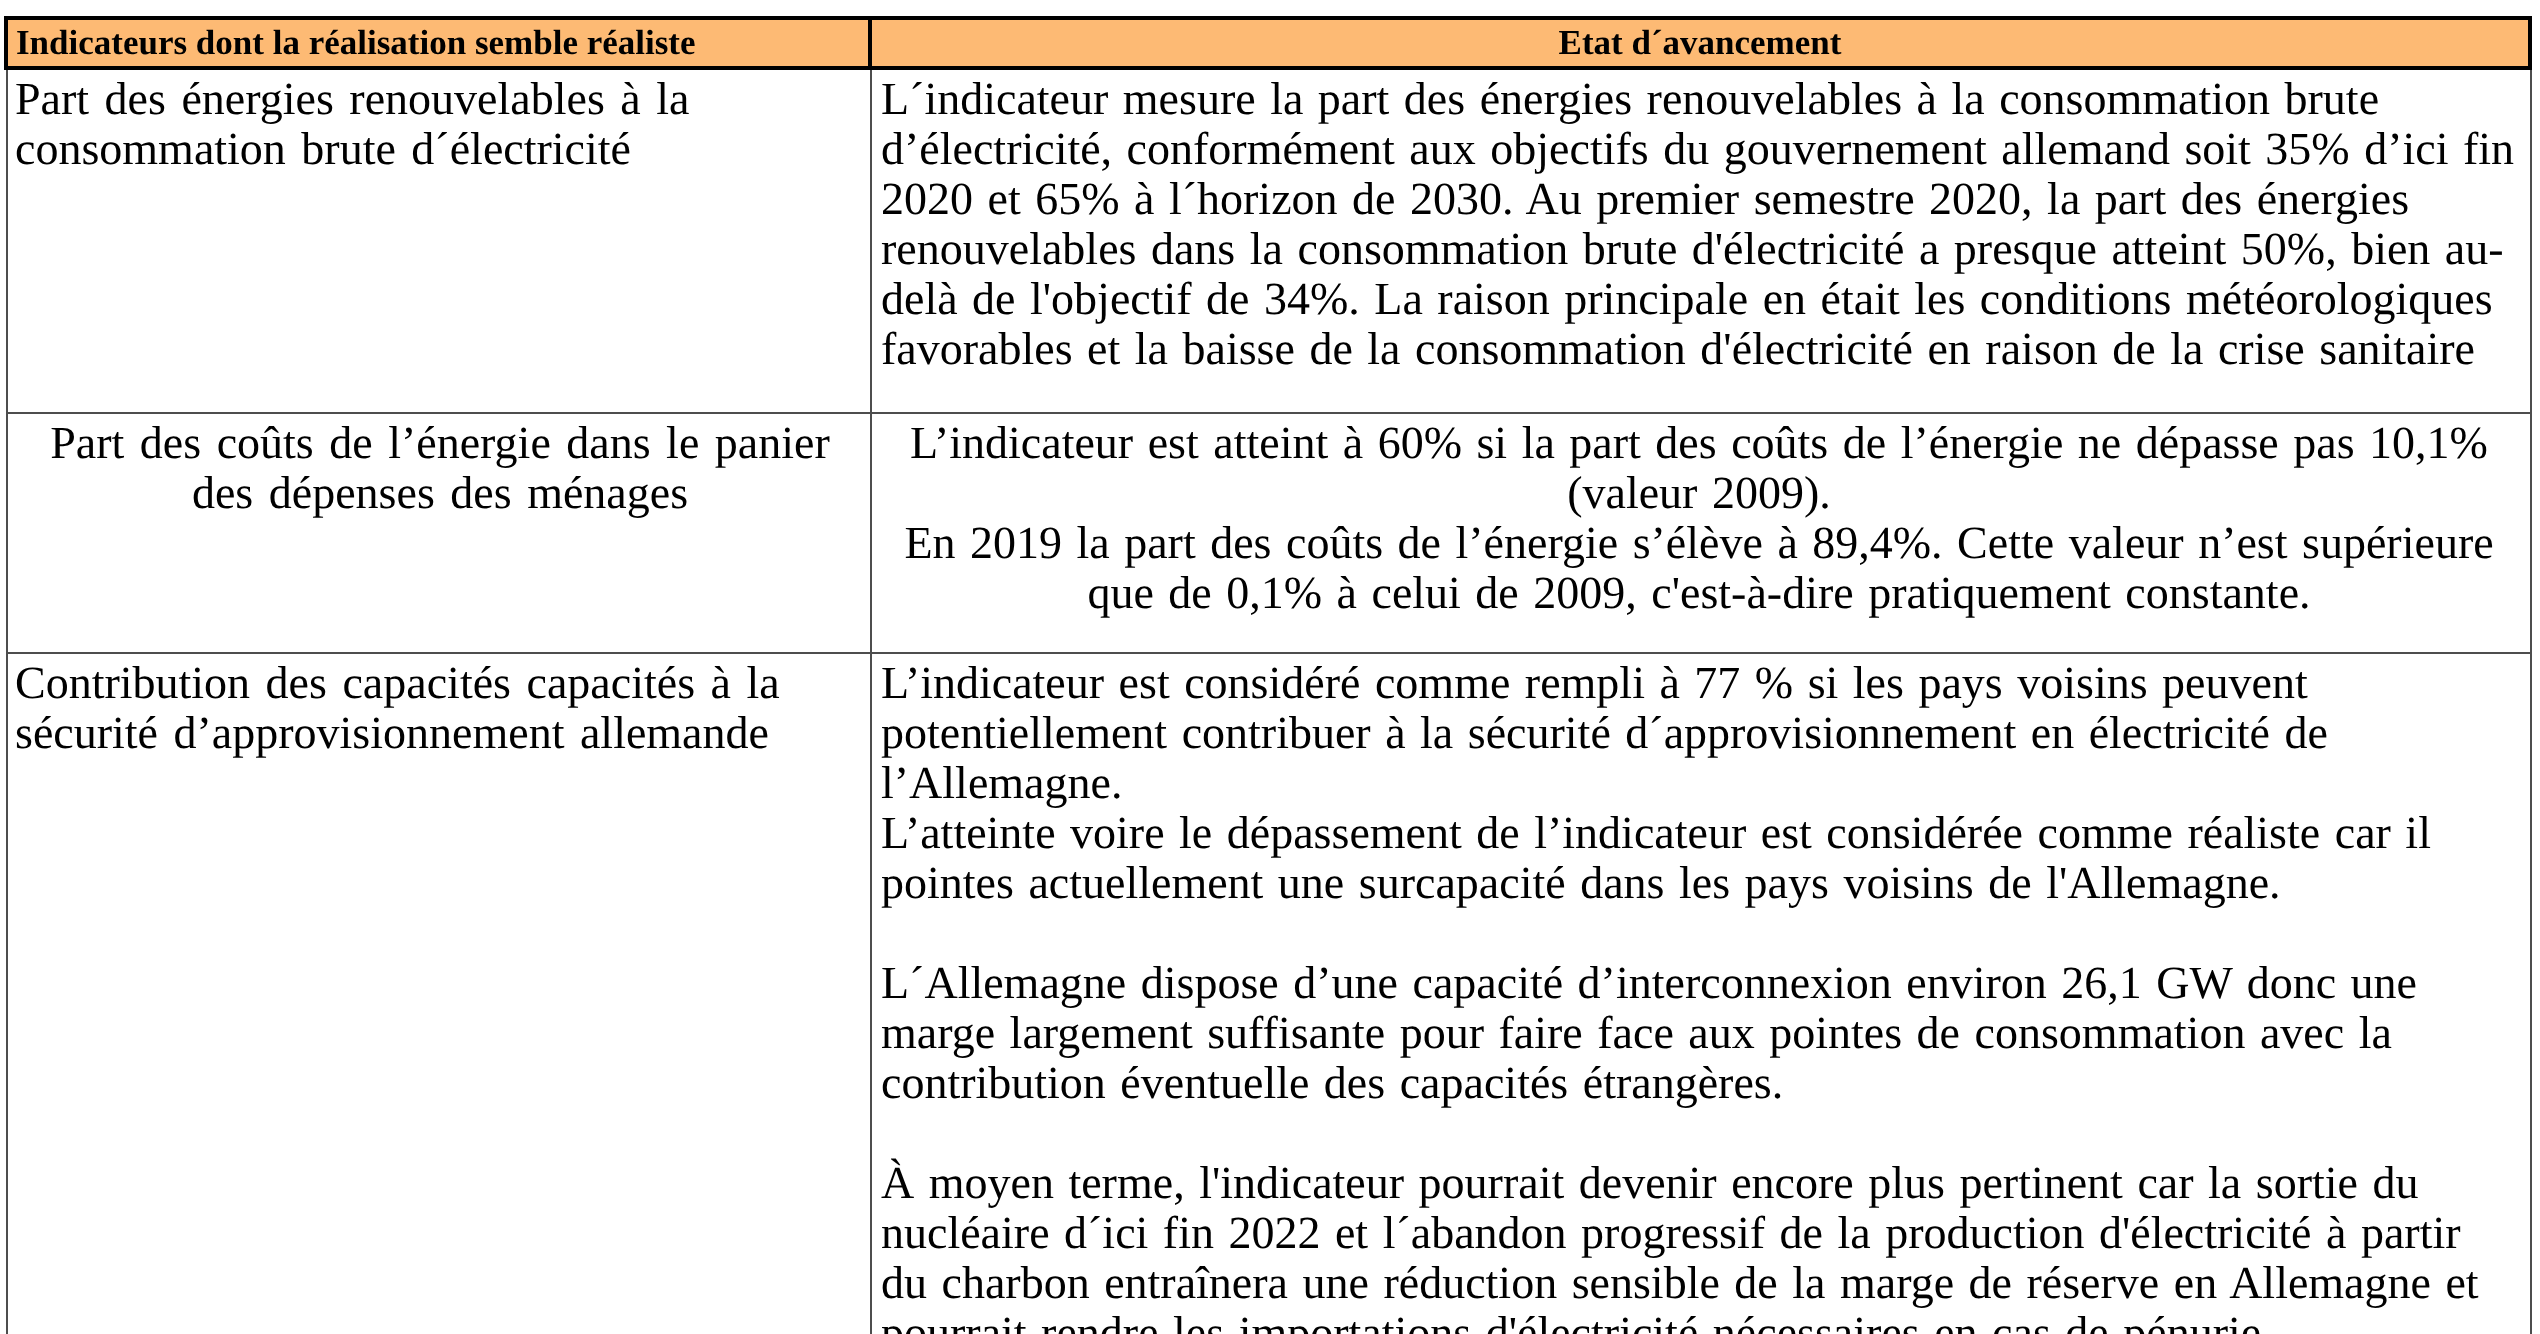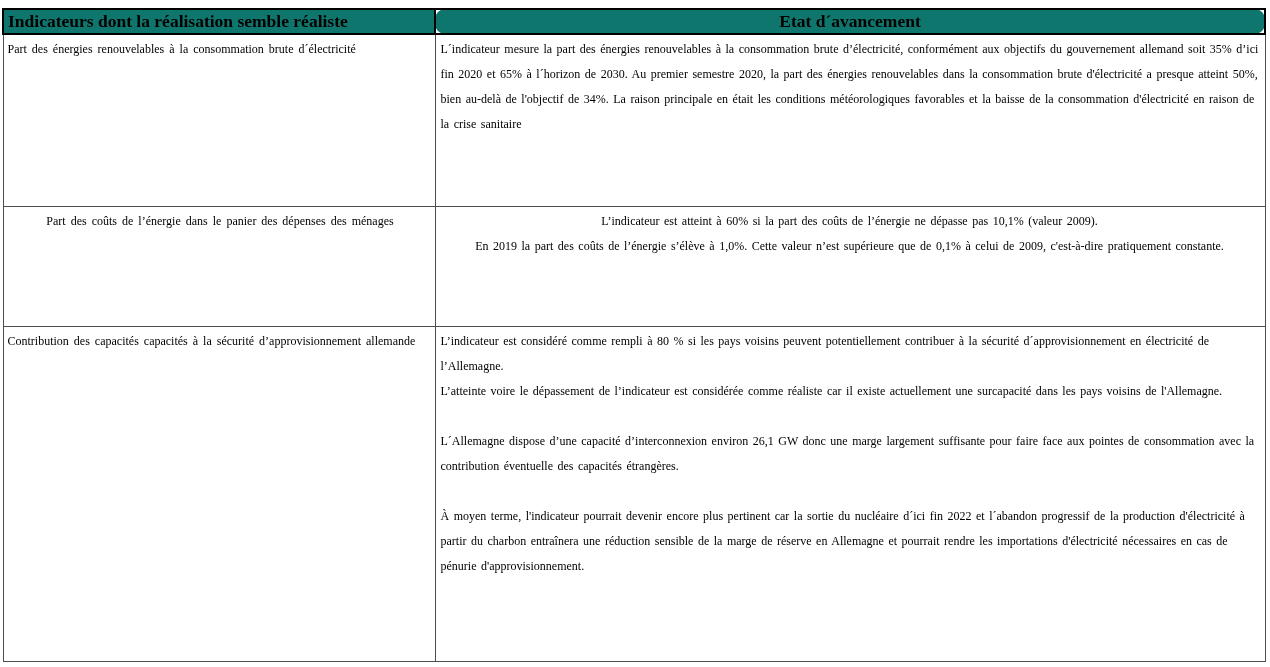--- a/index.html
+++ b/index.html
@@ -21,34 +21,34 @@
     width: 1264px;
     background: #ffffff;
   }
   table.indicators th,
   table.indicators td {
     box-sizing: border-box;
     vertical-align: top;
   }
   
   thead th {
-    background: #0f766e;
+    background: #fdba74;
     border: 2px solid #000000;
     font-size: 17.5px;
     font-weight: bold;
     height: 25px;
     padding: 1px 4px;
     line-height: 21px;
   }
   th.h-left  { width: 432px; text-align: left; }
-  th.h-right { text-align: center; border-radius: 10px; }
+  th.h-right { text-align: center; }
   
   tbody td {
     border: 1.5px solid #4d4d4d;
-    font-size: 12px;
+    font-size: 23px;
     line-height: 25px;
   }
   td.ind {
     vertical-align: middle;
     padding: 2px 2px 2px 4px;
     word-spacing: 2px;
   }
   td.status {
     vertical-align: top;
     padding: 2px 6px 2px 5px;
@@ -76,28 +76,28 @@
         <tr>
           <td class="ind">Part des énergies renouvelables à la consommation brute d´électricité</td>
           <td class="status">
             <p>L´indicateur mesure la part des énergies renouvelables à la consommation brute d’électricité, conformément aux objectifs du gouvernement allemand soit 35% d’ici fin 2020 et 65% à l´horizon de 2030. Au premier semestre 2020, la part des énergies renouvelables dans la consommation brute d'électricité a presque atteint 50%, bien au-delà de l'objectif de 34%. La raison principale en était les conditions météorologiques favorables et la baisse de la consommation d'électricité en raison de la crise sanitaire</p>
           </td>
         </tr>
         <tr>
           <td class="ind">Part des coûts de l’énergie dans le panier des dépenses des ménages</td>
           <td class="status">
             <p>L’indicateur est atteint à 60% si la part des coûts de l’énergie ne dépasse pas 10,1% (valeur 2009).</p>
-            <p>En 2019 la part des coûts de l’énergie s’élève à 1,0%. Cette valeur n’est supérieure que de 0,1% à celui de 2009, c'est-à-dire pratiquement constante.</p>
+            <p>En 2019 la part des coûts de l’énergie s’élève à 89,4%. Cette valeur n’est supérieure que de 0,1% à celui de 2009, c'est-à-dire pratiquement constante.</p>
           </td>
         </tr>
         <tr>
           <td class="ind">Contribution des capacités capacités à la sécurité d’approvisionnement allemande</td>
           <td class="status">
-            <p>L’indicateur est considéré comme rempli à 80 % si les pays voisins peuvent potentiellement contribuer à la sécurité d´approvisionnement en électricité de l’Allemagne.</p>
-            <p>L’atteinte voire le dépassement de l’indicateur est considérée comme réaliste car il existe actuellement une surcapacité dans les pays voisins de l'Allemagne.</p>
+            <p>L’indicateur est considéré comme rempli à 77 % si les pays voisins peuvent potentiellement contribuer à la sécurité d´approvisionnement en électricité de l’Allemagne.</p>
+            <p>L’atteinte voire le dépassement de l’indicateur est considérée comme réaliste car il pointes actuellement une surcapacité dans les pays voisins de l'Allemagne.</p>
             <p>&nbsp;</p>
             <p>L´Allemagne dispose d’une capacité d’interconnexion environ 26,1 GW donc une marge largement suffisante pour faire face aux pointes de consommation avec la contribution éventuelle des capacités étrangères.</p>
             <p>&nbsp;</p>
             <p>À moyen terme, l'indicateur pourrait devenir encore plus pertinent car la sortie du nucléaire d´ici fin 2022 et l´abandon progressif de la production d'électricité à partir du charbon entraînera une réduction sensible de la marge de réserve en Allemagne et pourrait rendre les importations d'électricité nécessaires en cas de pénurie d'approvisionnement.</p>
           </td>
         </tr>
       </tbody>
   </table>
 </div>
 

